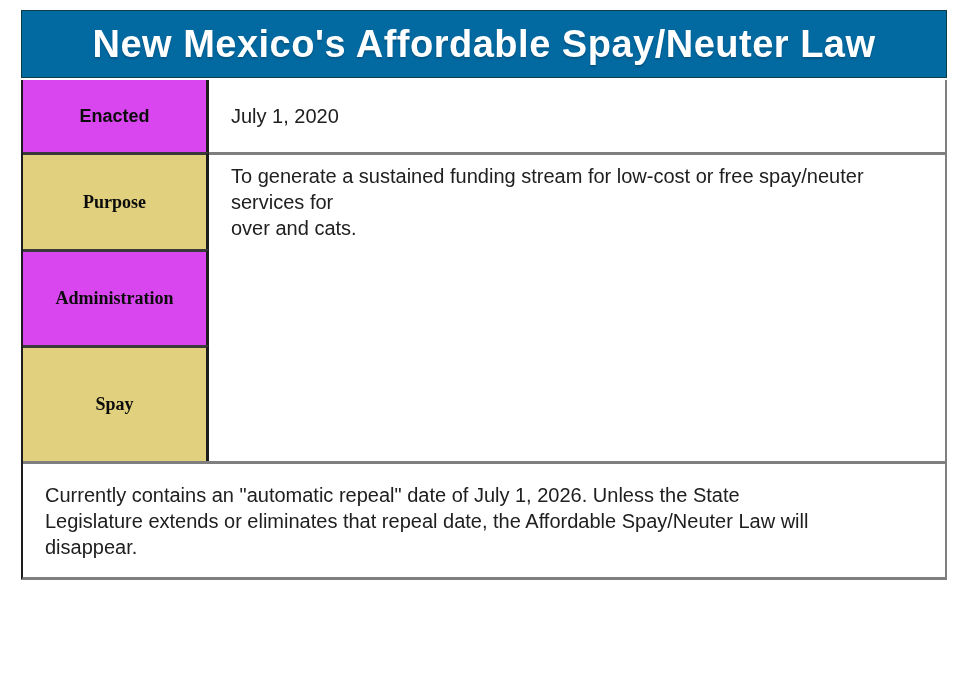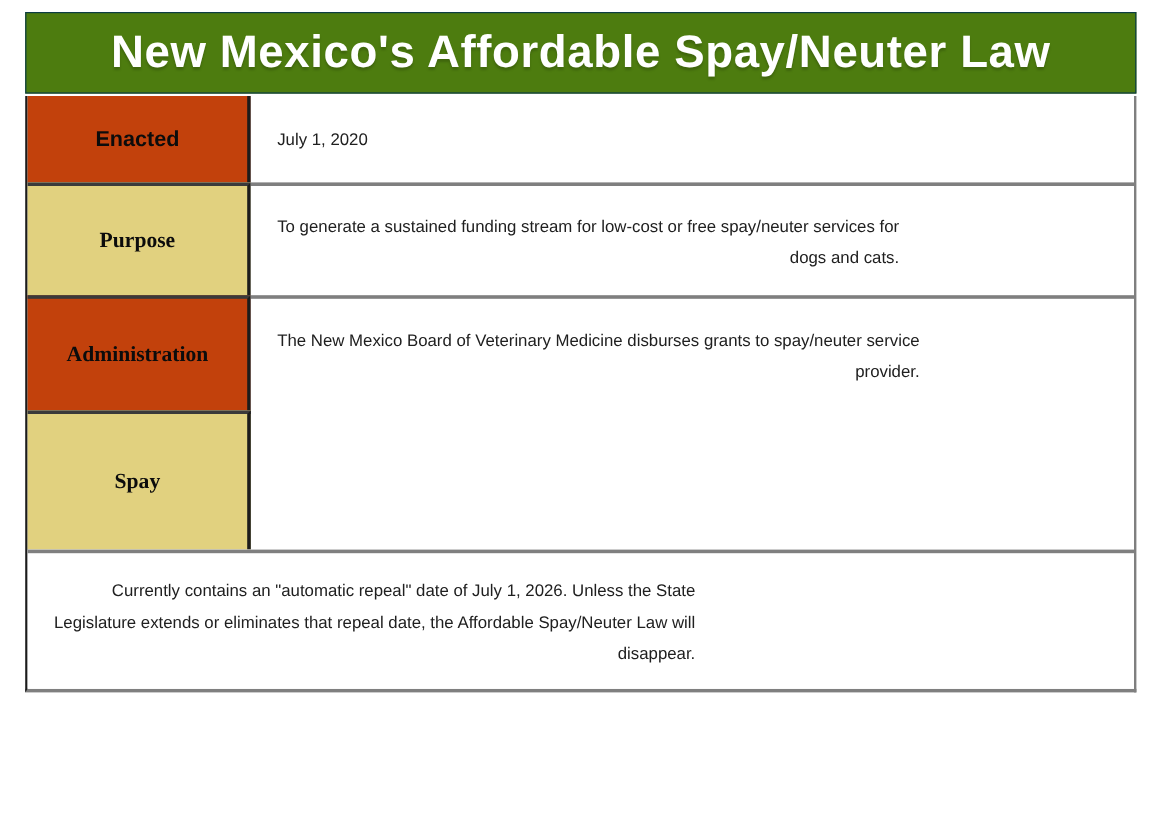--- a/index.html
+++ b/index.html
@@ -11,21 +11,21 @@
   .page {
     width: 972px;
     height: 692px;
     box-sizing: border-box;
     padding: 10px 25px 0 21px;
     background: #ffffff;
   }
   
   .banner {
     height: 68px;
-    background: #4d7c0f;
+    background: #0369a1;
     border: 1px solid #0c3d43;
     box-sizing: border-box;
     display: flex;
     align-items: center;
     justify-content: center;
     margin-bottom: 2px;
   }
   .banner-title {
     color: #ffffff;
     font-size: 38px;
@@ -54,29 +54,28 @@
     color: #0c0c0c;
     text-align: center;
   }
   .content-cell {
     flex: 1;
     box-sizing: border-box;
     background: #ffffff;
     display: flex;
     align-items: center;
     padding: 8px 22px;
-    font-size: 14px;
+    font-size: 20px;
     line-height: 26px;
     color: #202020;
     white-space: pre-line;
-    text-align: right;
   }
   .row + .row .label-cell   { border-top: 3px solid #3a3a3a; font-family: Liberation Serif, serif; }
   .row + .row .content-cell { border-top: 3px solid #7f7f7f; }
-  .bg-cyan  { background: #c2410c; }
+  .bg-cyan  { background: #d946ef; }
   .bg-khaki { background: #e1d17f; }
   .h-r1 { min-height: 72px; }
   .h-r2 { min-height: 94px; }
   .h-r3 { min-height: 96px; }
   .h-r4 { min-height: 116px; }
   .h-r5 { min-height: 94px; }
   .h-r6 { min-height: 116px; }
 </style>
 </head>
 <body>
@@ -90,27 +89,25 @@
   <div class="law-table">
 
     <div class="row h-r1">
       <div class="label-cell bg-cyan">Enacted</div>
       <div class="content-cell">July 1, 2020</div>
     </div>
 
     <div class="row h-r2">
       <div class="label-cell bg-khaki">Purpose</div>
       <div class="content-cell">To generate a sustained funding stream for low-cost or free spay/neuter services for
-dogs and cats.</div>
+over and cats.</div>
     </div>
 
     <div class="row h-r3">
       <div class="label-cell bg-cyan">Administration</div>
-      <div class="content-cell">The New Mexico Board of Veterinary Medicine disburses grants to spay/neuter service
-provider.</div>
     </div>
 
     <div class="row h-r4">
       <div class="label-cell bg-khaki">Spay</div>
     </div>
 
 
     <div class="row h-r6">
       <div class="content-cell">Currently contains an "automatic repeal" date of July 1, 2026. Unless the State
 Legislature extends or eliminates that repeal date, the Affordable Spay/Neuter Law will

